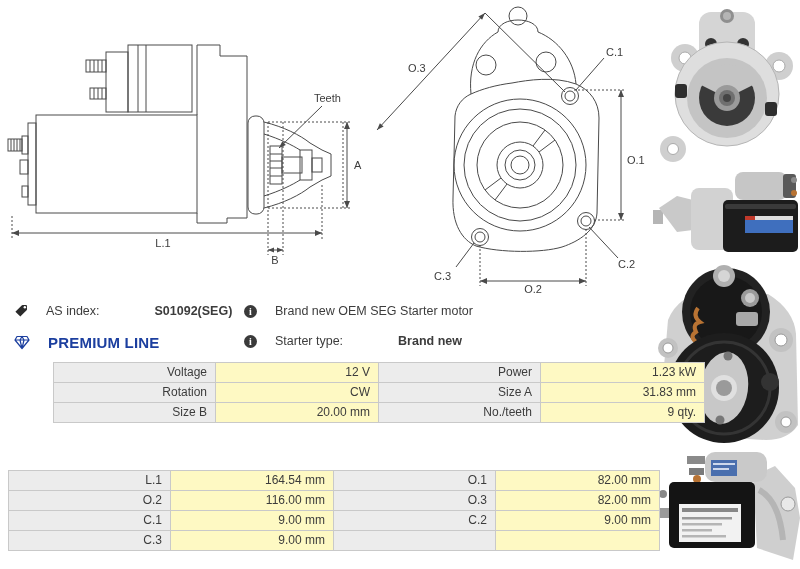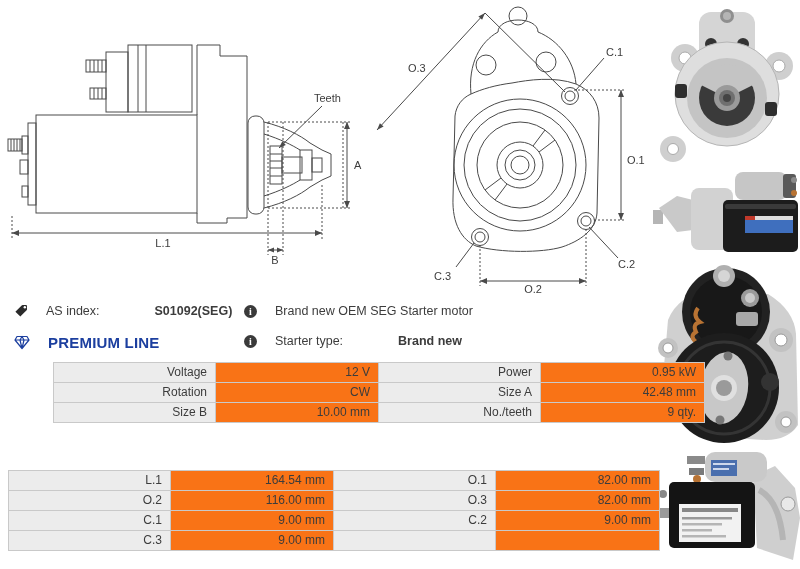--- a/index.html
+++ b/index.html
@@ -19,21 +19,21 @@
   .info-icon::after{content:"i";}
   .b{font-weight:bold;margin-left:37px;}
   .premium{color:var(--premium_blue,#1c3f9f);font-weight:bold;font-size:15px;letter-spacing:.2px;}
 
   .logo-box{position:absolute;left:560px;top:325px;width:96px;height:36px;}
 
   table.specs{border-collapse:collapse;table-layout:fixed;width:651px;}
   table.specs td{border:1px solid var(--table_border,#c9c9c9);font-size:12px;padding:2px 8px;
                  text-align:right;height:20px;box-sizing:border-box;vertical-align:middle;line-height:1.25;}
   td.lbl{background:var(--table_label_bg,#ececec);}
-  td.val{background:#f97316;}
+  td.val{background:#fef9c3;}
   tr.tall td{height:34px;}
   .tbl1{position:absolute;left:8px;top:362px;margin-left:45px;}
   .tbl2{position:absolute;left:8px;top:470px;}
 
   .photo{position:absolute;cursor:pointer;}
 </style>
 </head>
 <body>
 
 <div class="page">
@@ -301,31 +301,31 @@
         <col style="width:162px">
         <col style="width:163px">
         <col style="width:162px">
         <col style="width:164px">
       </colgroup>
     <tbody>
       <tr>
         <td class="lbl">Voltage</td>
         <td class="val">12 V</td>
         <td class="lbl">Power</td>
-        <td class="val">0.95 kW</td>
+        <td class="val">1.23 kW</td>
       </tr>
       <tr>
         <td class="lbl">Rotation</td>
         <td class="val">CW</td>
         <td class="lbl">Size A</td>
-        <td class="val">42.48 mm</td>
+        <td class="val">31.83 mm</td>
       </tr>
       <tr>
         <td class="lbl">Size B</td>
-        <td class="val">10.00 mm</td>
+        <td class="val">20.00 mm</td>
         <td class="lbl">No./teeth</td>
         <td class="val">9 qty.</td>
       </tr>
     </tbody>
   </table>
 
   <table class="specs tbl2">
     <colgroup>
         <col style="width:162px">
         <col style="width:163px">

